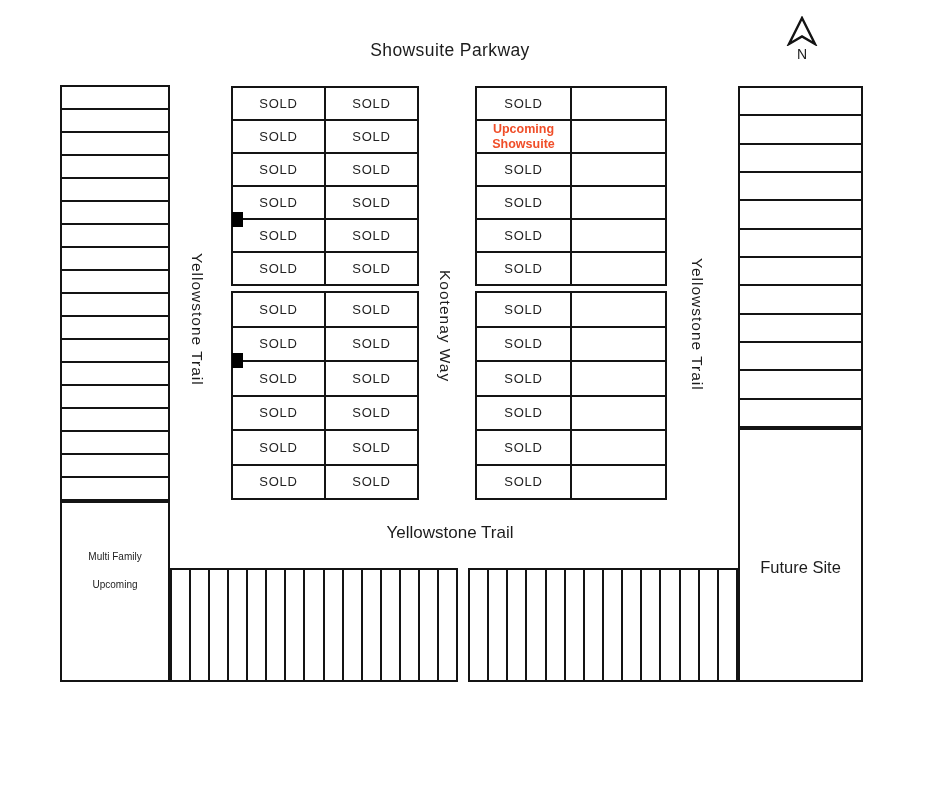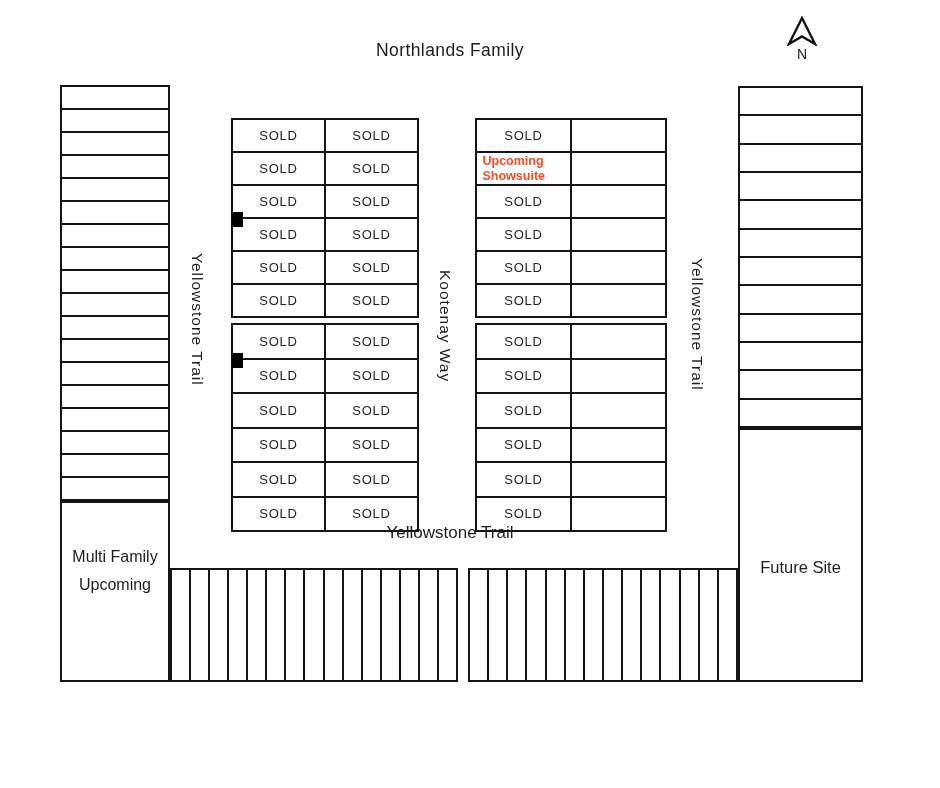--- a/index.html
+++ b/index.html
@@ -34,36 +34,35 @@
   .west-lane { left: 60px; top: 85px; width: 110px; height: 416px; }
   .east-lane { left: 738px; top: 86px; width: 125px; height: 342px; }
   .lane-row { flex: 1; }
   .lane-row + .lane-row { border-top: 2px solid #141414; }
 
   .cgroup {
     position: absolute;
     display: flex; flex-direction: column;
     border: 2.5px solid #141414;
     background: #ffffff;
-    margin-top: 32px;
   }
   .crow { flex: 1; display: flex; }
   .crow + .crow { border-top: 2px solid #141414; }
   .ccell {
     flex: 1;
     display: flex; align-items: center; justify-content: center;
     font-size: 13px; letter-spacing: 0.8px; color: #222222;
   }
   .ccell + .ccell { border-left: 2px solid #141414; }
   .accent {
     color: #F04E29;
     font-weight: 700;
     font-size: 12.5px;
     line-height: 1.2;
-    text-align: left;
+    text-align: center;
     width: 82px;
     letter-spacing: 0;
   }
   .marker { position: absolute; left: 232px; width: 11px; height: 15px; background: #000000; }
 
   .vlabel {
     position: absolute;
     writing-mode: vertical-rl;
     font-size: 15.5px;
     letter-spacing: 1px;
@@ -75,21 +74,21 @@
 
   .area {
     position: absolute;
     border: 2.5px solid #141414;
     background: #ffffff;
     text-align: center;
   }
   .multi-family {
     left: 60px; top: 501px; width: 110px; height: 181px;
     padding-top: 40px;
-    font-size: 16px; line-height: 28px;
+    font-size: 10px; line-height: 28px;
   }
   .future-park {
     left: 738px; top: 428px; width: 125px; height: 254px;
     padding-top: 128px;
     font-size: 16.5px;
   }
   .south-label {
     position: absolute;
     top: 523px; left: 0; width: 900px;
     text-align: center;
@@ -106,21 +105,21 @@
   .strip-a { left: 170px; width: 288px; }
   .strip-b { left: 468px; width: 270px; }
   .tcell { flex: 1; }
   .tcell + .tcell { border-left: 2px solid #141414; }
 </style>
 </head>
 <body>
 
 <div class="canvas">
 
-  <div class="title">Northlands Family</div>
+  <div class="title">Showsuite Parkway</div>
 
   <div class="compass">
     <svg width="32" height="30" viewBox="0 0 32 30">
       <path d="M16 2 L3 28 L16 20.5 L29 28 Z" fill="none" stroke="#141414" stroke-width="2.4" stroke-linejoin="miter"></path>
     </svg>
     <div class="compass-n">N</div>
   </div>
 
   <div class="lane west-lane">
       <div class="lane-row"></div>

